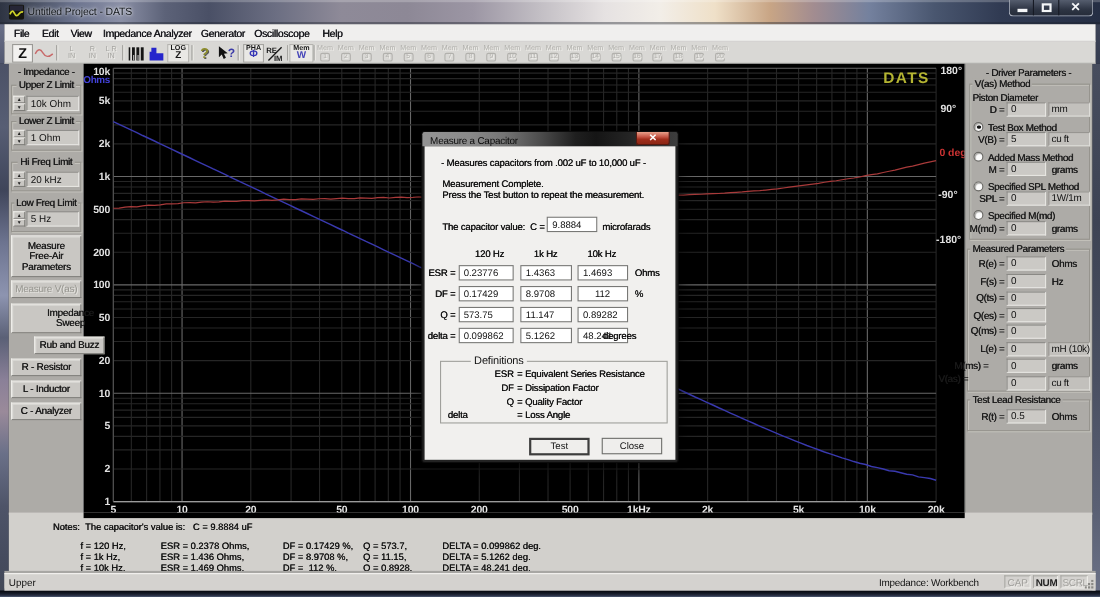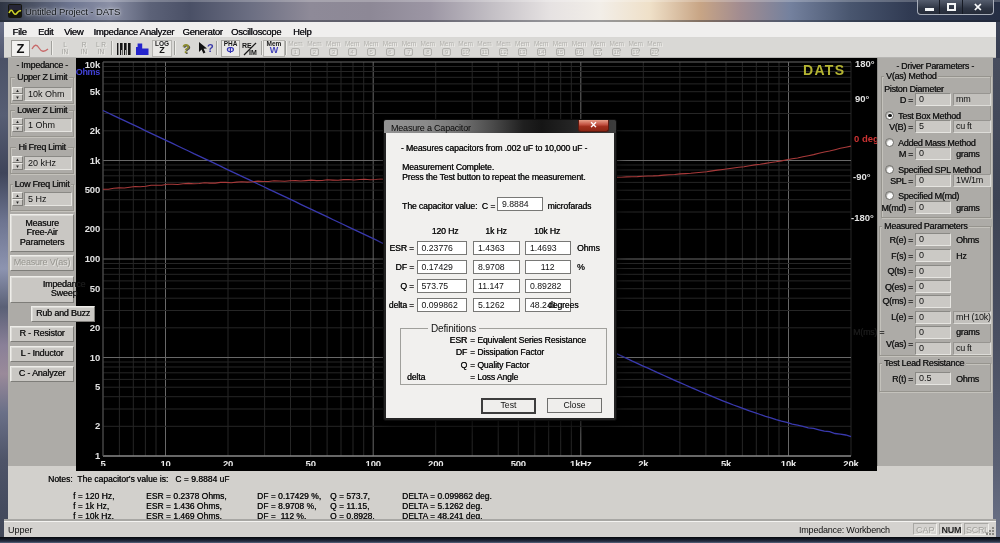--- a/index.html
+++ b/index.html
@@ -303,24 +303,24 @@
 <div class="lbl" style="left:956px;top:250.5px">Hz</div>
 <div class="lbl" style="left:853px;top:266.0px;width:60px;text-align:right">Q(ts) =</div>
 <div class="fld" style="left:915px;top:264.5px;width:36px;height:13px;line-height:11px">0</div>
 <div class="lbl" style="left:853px;top:281.5px;width:60px;text-align:right">Q(es) =</div>
 <div class="fld" style="left:915px;top:280px;width:36px;height:13px;line-height:11px">0</div>
 <div class="lbl" style="left:853px;top:296.0px;width:60px;text-align:right">Q(ms) =</div>
 <div class="fld" style="left:915px;top:294.5px;width:36px;height:13px;line-height:11px">0</div>
 <div class="lbl" style="left:853px;top:312.0px;width:60px;text-align:right">L(e) =</div>
 <div class="fld" style="left:915px;top:310.5px;width:36px;height:13px;line-height:11px">0</div>
 <div class="ufld" style="left:953px;top:310.5px;width:38px;height:13px;line-height:11px">mH (10k)</div>
-<div class="lbl" style="left:853px;top:327.0px;width:60px;text-align:left">M(ms) =</div>
+<div class="lbl" style="left:853px;top:327.0px;width:60px;text-align:center">M(ms) =</div>
 <div class="fld" style="left:915px;top:325.5px;width:36px;height:13px;line-height:11px">0</div>
 <div class="lbl" style="left:956px;top:327.0px">grams</div>
-<div class="lbl" style="left:853px;top:339px;width:60px;text-align:right">V(as) =</div>
+<div class="lbl" style="left:853px;top:339px;width:60px;text-align:left">V(as) =</div>
 <div class="fld" style="left:915px;top:341.5px;width:36px;height:13px;line-height:11px">0</div>
 <div class="ufld" style="left:953px;top:341.5px;width:38px;height:13px;line-height:11px">cu ft</div>
 <div class="grp" style="left:879px;top:363px;width:112px;height:29px"></div>
 <div class="glab" style="left:882px;top:358px"><span>Test Lead Resistance</span></div>
 <div class="lbl" style="left:853px;top:373.5px;width:60px;text-align:right">R(t) =</div>
 <div class="fld" style="left:915px;top:372px;width:36px;height:13px;line-height:11px">0.5</div>
 <div class="lbl" style="left:956px;top:373.5px">Ohms</div>
 <div class="abs" style="left:8px;top:466px;width:985px;height:55px;background:#d2d0cc"></div>
 <div class="abs" style="left:76px;top:466px;width:801px;height:5px;background:#000"></div>
 <div class="abs" style="left:48px;top:473.5px;font-size:8.5px;color:#111;white-space:nowrap;text-shadow:0.3px 0 currentColor">Notes:&nbsp;&nbsp;The capacitor's value is:&nbsp;&nbsp;&nbsp;C = 9.8884 uF</div>

